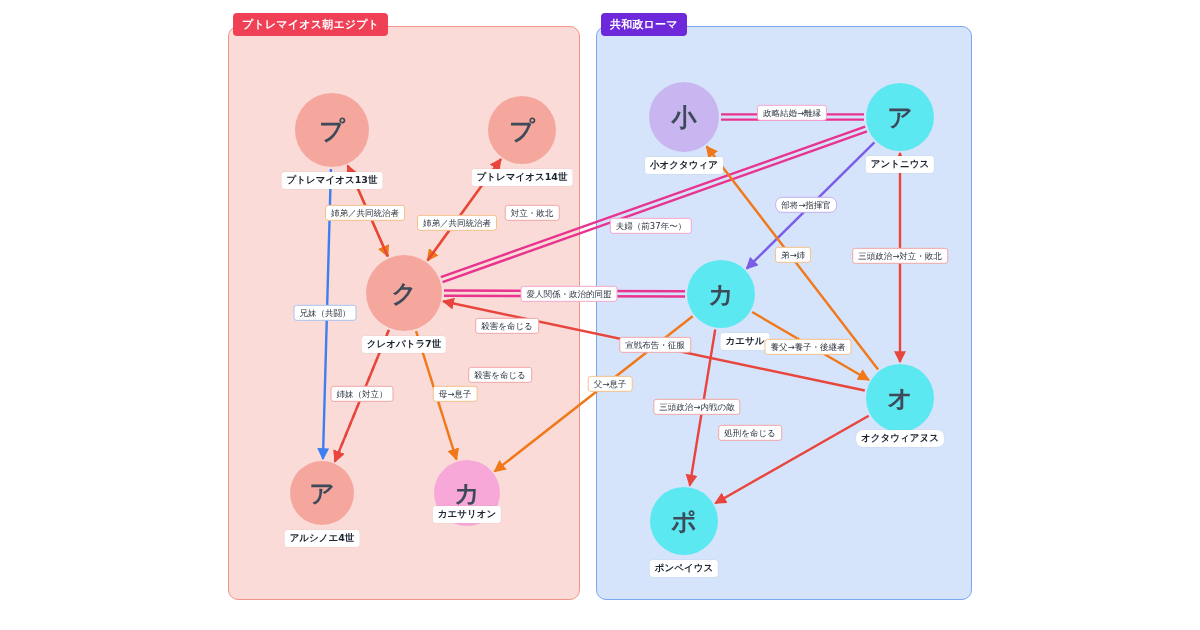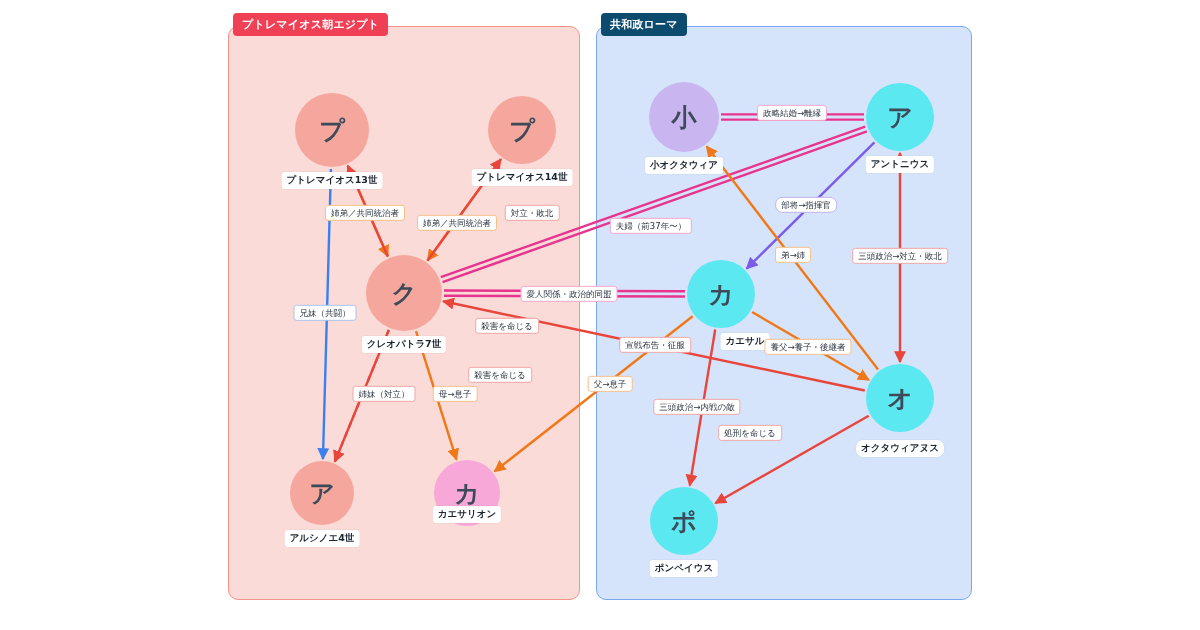--- a/index.html
+++ b/index.html
@@ -12,21 +12,21 @@
 
   
   .cluster{position:absolute;border-radius:10px;box-sizing:border-box;}
   .cluster-egypt{left:228px;top:26px;width:352px;height:574px;
       background:#fadbd8;border:1.5px solid #f1948a;}
   .cluster-rome{left:596px;top:26px;width:376px;height:574px;
       background:#d6e4fb;border:1.5px solid #7aa8ef;}
   .cluster-label{position:absolute;font-size:11px;font-weight:bold;color:#ffffff;
       padding:4px 9px;border-radius:4px;white-space:nowrap;letter-spacing:.2px;}
   .cl-egypt{left:233px;top:13px;background:#ef4056;}
-  .cl-rome{left:601px;top:13px;background:#0c4a6e;}
+  .cl-rome{left:601px;top:13px;background:#6d28d9;}
 
   
   .node{position:absolute;border-radius:50%;display:flex;align-items:center;
     justify-content:center;font-size:25px;font-weight:600;color:#3e4a59;
     box-sizing:border-box;}
   .node-label{position:absolute;font-size:9.5px;font-weight:bold;color:#1b2430;
     background:#ffffff;padding:2px 5px;border-radius:3px;white-space:nowrap;
     transform:translateX(-50%);box-shadow:0 0 0 .5px rgba(0,0,0,.05);}
 
   
@@ -159,32 +159,32 @@
         <span>ア</span>
       </div>
       <div class="node-label" style="left: 900px; top: 156px;">アントニウス</div>
       <div class="node" style="left: 687px; top: 260px; height: 68px; width: 68px; background: rgb(92, 232, 240);">
         <span>カ</span>
       </div>
       <div class="node-label" style="left: 721px; top: 333px; margin-left: 24px;">カエサル</div>
       <div class="node" style="left: 866px; top: 364px; height: 68px; width: 68px; background: rgb(92, 232, 240);">
         <span>オ</span>
       </div>
-      <div class="node-label" style="left: 900px; top: 440px; border-radius: 7px;">オクタウィアヌス</div>
+      <div class="node-label" style="left: 900px; top: 430px; border-radius: 7px;">オクタウィアヌス</div>
       <div class="node" style="left: 650px; top: 487px; height: 68px; width: 68px; background: rgb(92, 232, 240);">
         <span>ポ</span>
       </div>
       <div class="node-label" style="left: 684px; top: 560px;">ポンペイウス</div>
     </div>
   <div id="label-layer">
       <div class="elabel el-orange" style="left: 365px; top: 213px;">姉弟／共同統治者</div>
       <div class="elabel el-orange" style="left: 457px; top: 223px;">姉弟／共同統治者</div>
       <div class="elabel el-blue" style="left: 325px; top: 313px;">兄妹（共闘）</div>
       <div class="elabel el-red" style="left: 532px; top: 213px;">対立・敗北</div>
-      <div class="elabel el-red" style="left: 362px; top: 394px; margin-left: 22px;">姉妹（対立）</div>
+      <div class="elabel el-red" style="left: 362px; top: 394px;">姉妹（対立）</div>
       <div class="elabel el-orange" style="left: 455px; top: 394px;">母→息子</div>
       <div class="elabel el-pink" style="left: 569px; top: 294px;">愛人関係・政治的同盟</div>
       <div class="elabel el-pink" style="left: 651px; top: 226px;">夫婦（前37年〜）</div>
       <div class="elabel el-red" style="left: 655px; top: 345px;">宣戦布告・征服</div>
       <div class="elabel el-orange" style="left: 610px; top: 384px;">父→息子</div>
       <div class="elabel el-orange" style="left: 808px; top: 347px;">養父→養子・後継者</div>
       <div class="elabel el-red" style="left: 697px; top: 407px;">三頭政治→内戦の敵</div>
       <div class="elabel el-red" style="left: 900px; top: 256px;">三頭政治→対立・敗北</div>
       <div class="elabel el-pink" style="left: 792px; top: 113px;">政略結婚→離縁</div>
       <div class="elabel el-purple" style="left: 806px; top: 205px; border-radius: 7px;">部将→指揮官</div>

